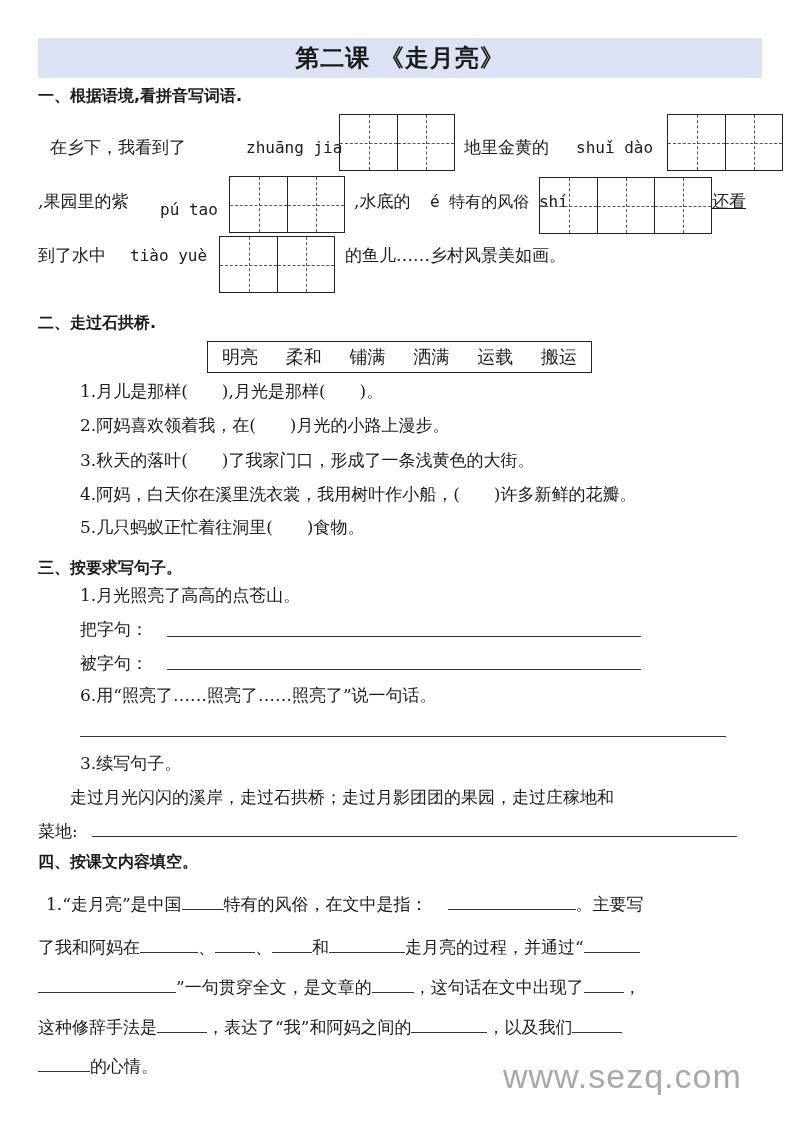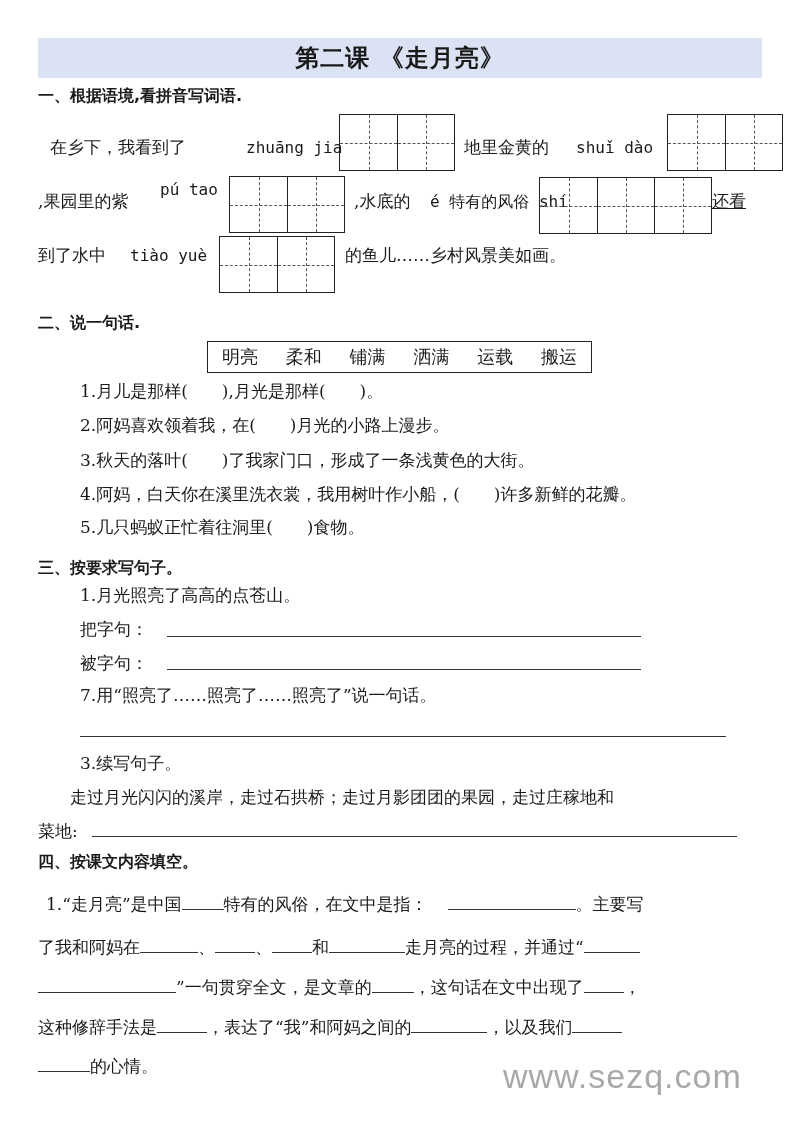--- a/index.html
+++ b/index.html
@@ -39,21 +39,21 @@
     <div class="cell"></div>
   </div>
 <div class="abs t" style="left:464px; top:136px;">地里金黄的</div>
 <div class="abs py" style="left:576px; top:138px;">shuǐ dào</div>
 <div class="grid" style="left:667px; top:114px;">
     <div class="cell"></div>
     <div class="cell"></div>
   </div>
 
 <div class="abs t" style="left:38px; top:190px;">,果园里的紫</div>
-<div class="abs py" style="left:160px; top:180px;">pú tao</div>
+<div class="abs py" style="left:160px; top:200px;">pú tao</div>
 <div class="grid" style="left:229px; top:176px;">
     <div class="cell"></div>
     <div class="cell"></div>
   </div>
 <div class="abs t" style="left:354px; top:190px;">,水底的</div>
 <div class="abs py" style="left:430px; top:192px;">é 特有的风俗 shí</div>
 <div class="grid" style="left:539px; top:177px;">
     <div class="cell"></div>
     <div class="cell"></div>
     <div class="cell"></div>
@@ -61,42 +61,42 @@
 <div class="abs t" style="left:712px; top:190px;text-decoration:underline;">还看</div>
 
 <div class="abs t" style="left:38px; top:244px;">到了水中</div>
 <div class="abs py" style="left:130px; top:246px;text-align:center;">tiào yuè</div>
 <div class="grid" style="left:219px; top:236px;">
     <div class="cell"></div>
     <div class="cell"></div>
   </div>
 <div class="abs t" style="left:345px; top:244px;">的鱼儿……乡村风景美如画。</div>
 
-<div class="abs h" style="left:38px; top:313px;">二、说一句话.</div>
+<div class="abs h" style="left:38px; top:313px;">二、走过石拱桥.</div>
 <div class="wordbox">
   <span>明亮</span>
   <span>柔和</span>
   <span>铺满</span>
   <span>洒满</span>
   <span>运载</span>
   <span>搬运</span>
 </div>
 <div class="abs t" style="left:80px; top:380px;">1.月儿是那样(　　),月光是那样(　　)。</div>
 <div class="abs t" style="left:80px; top:414px;">2.阿妈喜欢领着我，在(　　)月光的小路上漫步。</div>
 <div class="abs t" style="left:80px; top:449px;">3.秋天的落叶(　　)了我家门口，形成了一条浅黄色的大街。</div>
 <div class="abs t" style="left:80px; top:483px;">4.阿妈，白天你在溪里洗衣裳，我用树叶作小船，(　　)许多新鲜的花瓣。</div>
 <div class="abs t" style="left:80px; top:516px;">5.几只蚂蚁正忙着往洞里(　　)食物。</div>
 
 <div class="abs h" style="left:38px; top:558px;">三、按要求写句子。</div>
 <div class="abs t" style="left:80px; top:584px;">1.月光照亮了高高的点苍山。</div>
 <div class="abs t" style="left:80px; top:618px;">把字句：</div>
 <div class="line" style="left:167px; top:636px; width:474px;"></div>
 <div class="abs t" style="left:80px; top:652px;">被字句：</div>
 <div class="line" style="left:167px; top:669px; width:474px;"></div>
-<div class="abs t" style="left:80px; top:684px;">7.用“照亮了……照亮了……照亮了”说一句话。</div>
+<div class="abs t" style="left:80px; top:684px;">6.用“照亮了……照亮了……照亮了”说一句话。</div>
 <div class="line" style="left:80px; top:736px; width:646px;"></div>
 <div class="abs t" style="left:80px; top:752px;">3.续写句子。</div>
 <div class="abs t" style="left:70px; top:786px;">走过月光闪闪的溪岸，走过石拱桥；走过月影团团的果园，走过庄稼地和</div>
 <div class="abs t" style="left:38px; top:820px;text-align:right;">菜地:</div>
 <div class="line" style="left:92px; top:836px; width:645px;"></div>
 
 <div class="abs h" style="left:38px; top:852px;">四、按课文内容填空。</div>
 
 <div class="abs t" style="left:46px; top:891px;">
   <span>1.“走月亮”是中国</span><span class="blank" style="width:42px;"></span><span>特有的风俗，在文中是指：</span><span style="display:inline-block;width:20px;"></span><span class="blank" style="width:128px;"></span><span>。主要写</span>

